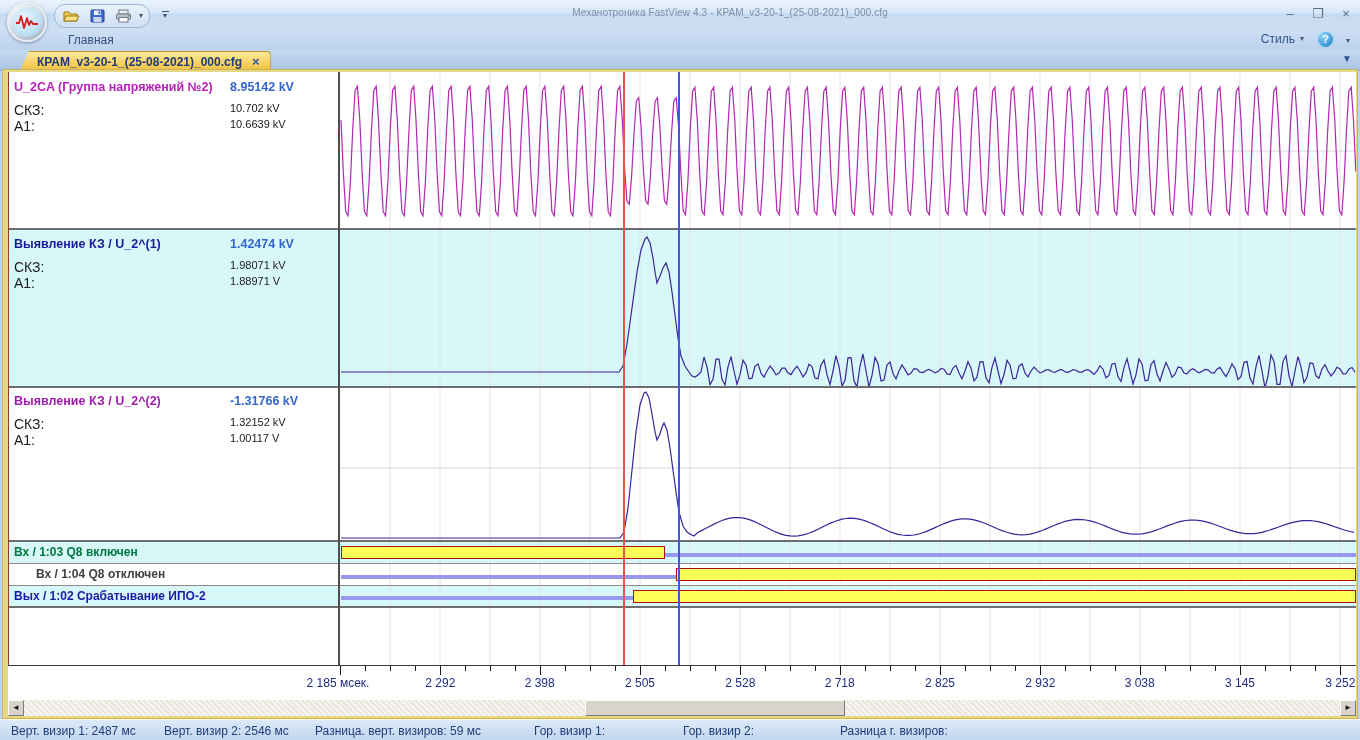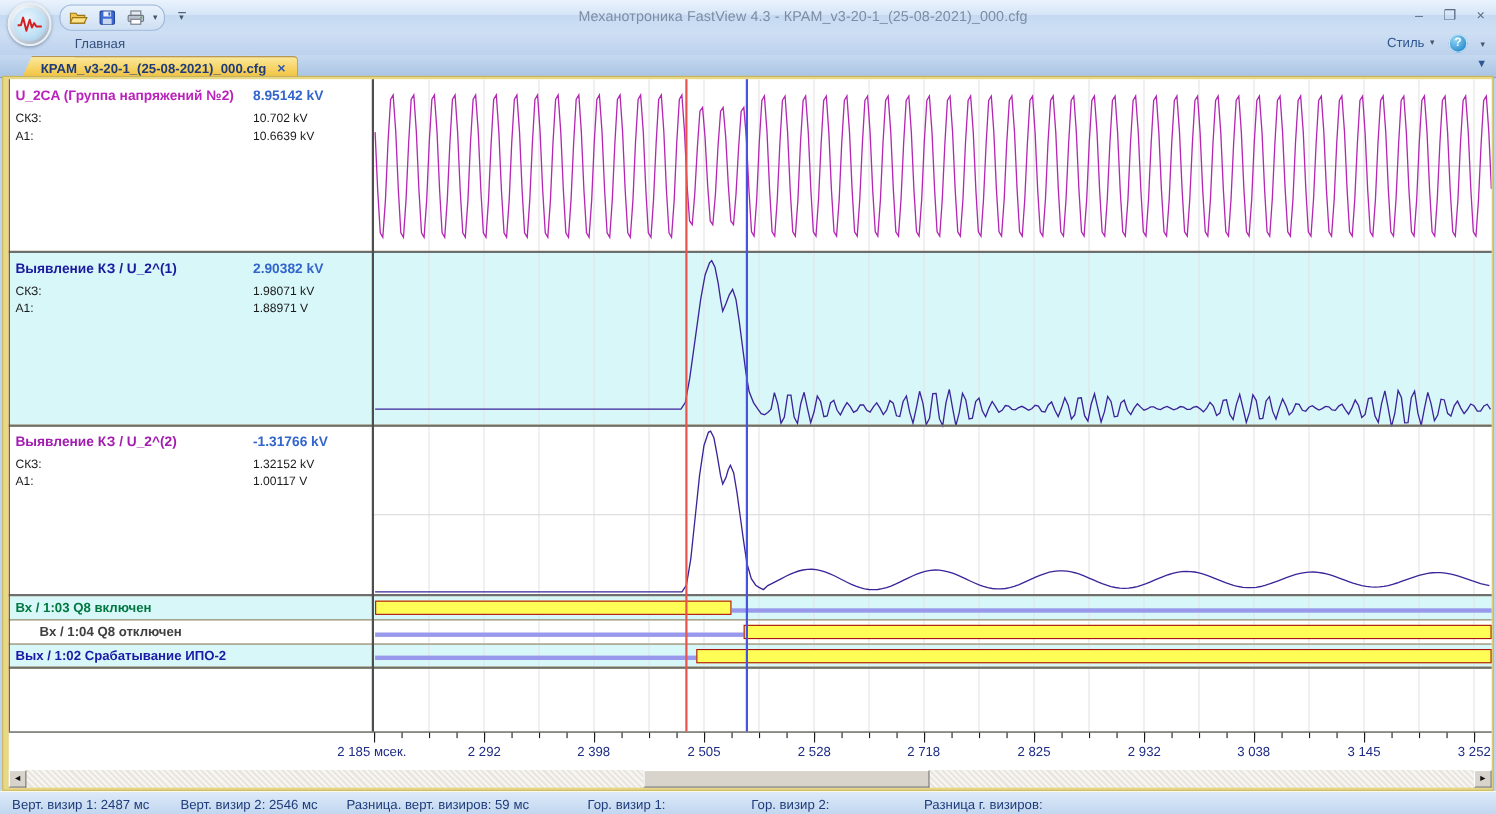--- a/index.html
+++ b/index.html
@@ -24,21 +24,21 @@
     display:flex;align-items:center;justify-content:center;}
   .qat{left:54px;top:4px;height:22px;padding:0 6px;display:flex;align-items:center;gap:6px;
     background:linear-gradient(#E9F2FC,#CFE0F3);
     border:1px solid #9DB8D9;border-radius:11px;z-index:40;}
   .qat .tool{width:20px;height:18px;display:flex;align-items:center;justify-content:center;}
   .dd-arrow{font-size:8px;color:#44546B;line-height:1;}
   .qat-more{left:158px;top:6px;width:14px;height:18px;z-index:40;
     display:flex;flex-direction:column;align-items:center;justify-content:center;color:#44546B;}
   .qat-more .bar{width:7px;height:1px;background:#44546B;margin-bottom:1px;}
   .win-title{left:330px;top:7px;width:800px;text-align:center;
-    font-size:13px;color:#7D8CA4;letter-spacing:.1px;}
+    font-size:10px;color:#7D8CA4;letter-spacing:.1px;}
   .win-controls{right:6px;top:6px;display:flex;gap:12px;z-index:40;}
   .win-btn{width:16px;height:15px;color:#5A6B84;font-size:13px;line-height:15px;
     text-align:center;cursor:default;}
 
   
   .ribbon-row{left:0;top:30px;width:1360px;height:20px;
     background:linear-gradient(#CEDFF4,#BCD1EC);}
   .ribbon-tab{left:58px;top:32px;font-size:12px;color:#33507C;padding:1px 10px;}
   .style-btn{right:56px;top:32px;font-size:12px;color:#2F5690;display:flex;gap:5px;align-items:center;}
   .help-btn{right:26px;top:31px;width:17px;height:17px;border-radius:50%;
@@ -67,21 +67,21 @@
   .maroon-edge{left:8px;top:72px;width:1px;height:593px;background:#993A28;z-index:6;}
 
   .row-band{left:8px;width:1348px;z-index:1;}
   .sep{left:8px;width:1348px;height:2px;background:#6E6E6E;z-index:4;}
   .panel-divider{left:338px;top:72px;width:2px;height:593px;background:#4D4D4D;z-index:5;}
 
   
   .ch-label{left:14px;width:320px;z-index:6;text-align:right;}
   .ch-name{font-size:12.5px;font-weight:bold;position:absolute;left:0;top:0;white-space:nowrap;}
   .ch-value{font-size:12.5px;font-weight:bold;color:#3366CC;position:absolute;left:216px;top:0;white-space:nowrap;}
-  .ch-sub{font-size:11px;color:#1A1A1A;position:absolute;left:0;white-space:nowrap;}
+  .ch-sub{font-size:14px;color:#1A1A1A;position:absolute;left:0;white-space:nowrap;}
   .ch-subval{font-size:11px;color:#1A1A1A;position:absolute;left:216px;white-space:nowrap;}
 
   .dig-label{left:14px;font-size:12px;font-weight:bold;z-index:6;white-space:nowrap;}
 
   
   #wave-svg{left:340px;top:72px;z-index:2;}
 
   
   .dbar{position:absolute;box-sizing:border-box;background:#FEFE56;border:1px solid #AA1111;height:13px;z-index:3;}
   .dline{position:absolute;background:#9898EC;height:4px;z-index:2;}
@@ -199,21 +199,21 @@
 <div class="abs ch-label" style="top:80px;height:60px;">
   <span class="ch-name" style="color:#BB22BB;">U_2CA (Группа напряжений №2)</span>
   <span class="ch-value">8.95142 kV</span>
   <span class="ch-sub" style="top:22px;">СКЗ:</span>
   <span class="ch-subval" style="top:22px;">10.702  kV</span>
   <span class="ch-sub" style="top:38px;">А1:</span>
   <span class="ch-subval" style="top:38px;">10.6639  kV</span>
 </div>
 <div class="abs ch-label" style="top:237px;height:60px;">
   <span class="ch-name" style="color:#1A1A9E;">Выявление КЗ / U_2^(1)</span>
-  <span class="ch-value">2.90382 kV</span>
+  <span class="ch-value">1.42474 kV</span>
   <span class="ch-sub" style="top:22px;">СКЗ:</span>
   <span class="ch-subval" style="top:22px;">1.98071  kV</span>
   <span class="ch-sub" style="top:38px;">А1:</span>
   <span class="ch-subval" style="top:38px;">1.88971  V</span>
 </div>
 <div class="abs ch-label" style="top:394px;height:60px;">
   <span class="ch-name" style="color:#a21caf;">Выявление КЗ / U_2^(2)</span>
   <span class="ch-value">-1.31766 kV</span>
   <span class="ch-sub" style="top:22px;">СКЗ:</span>
   <span class="ch-subval" style="top:22px;">1.32152  kV</span>

